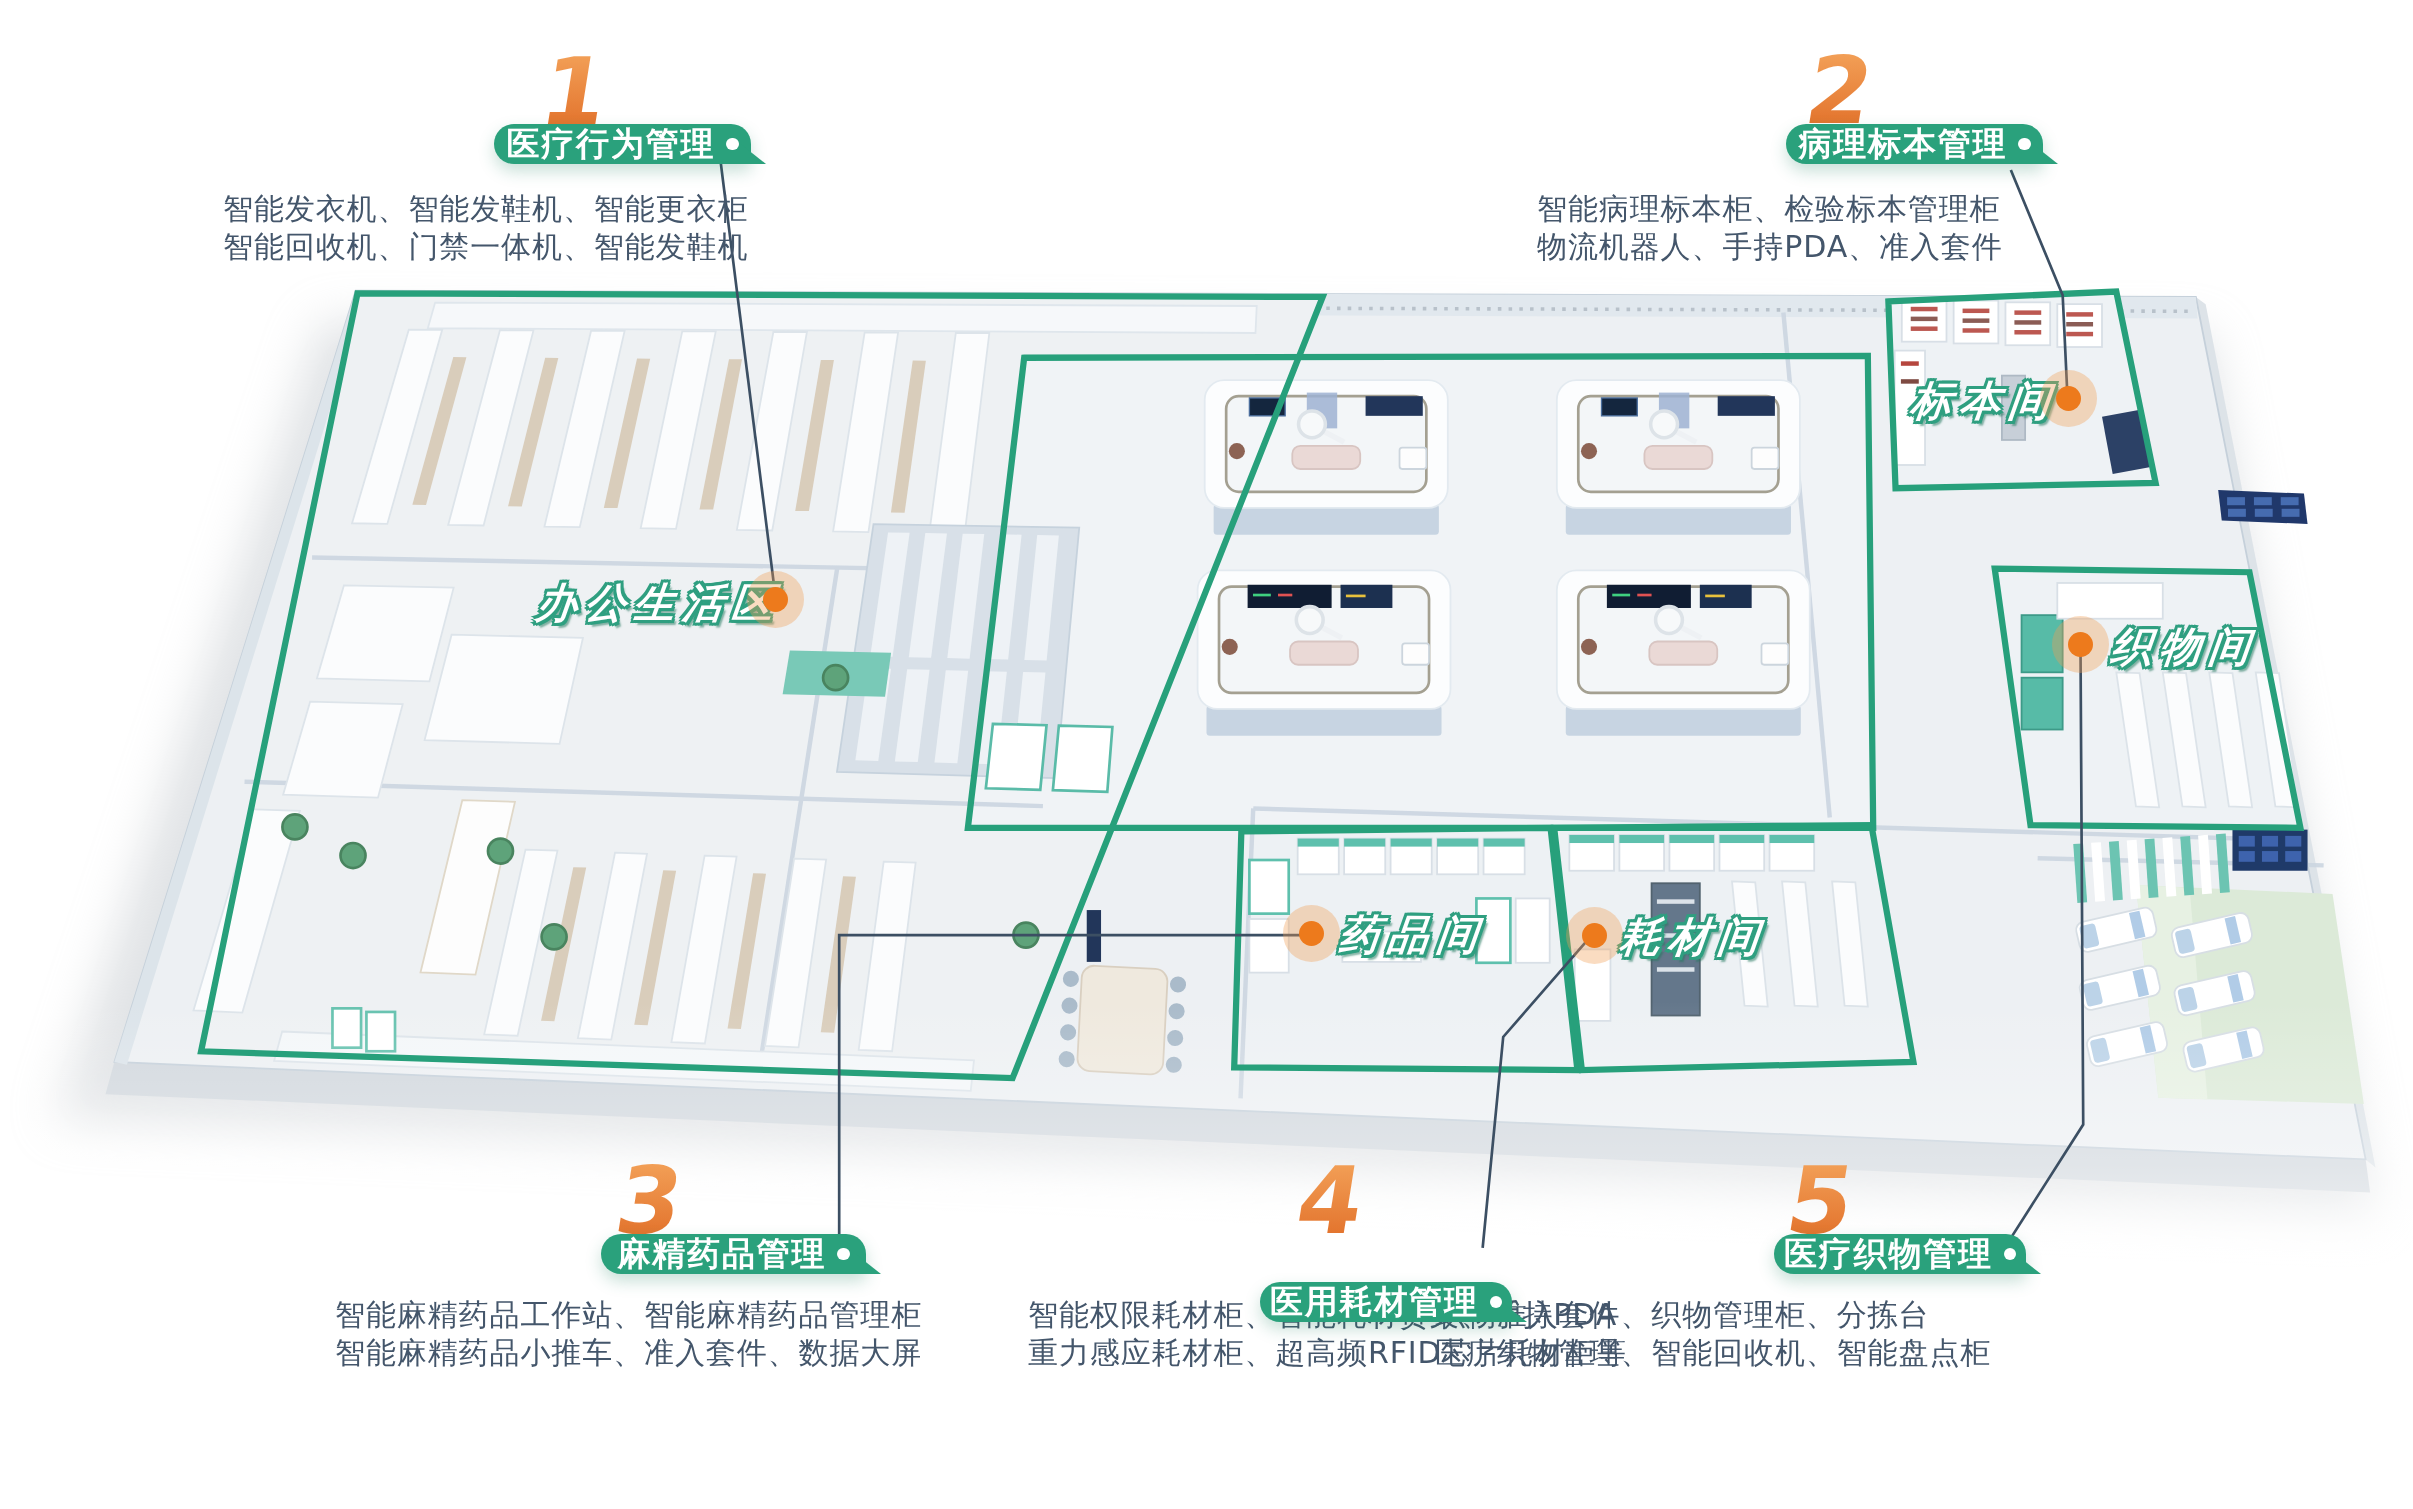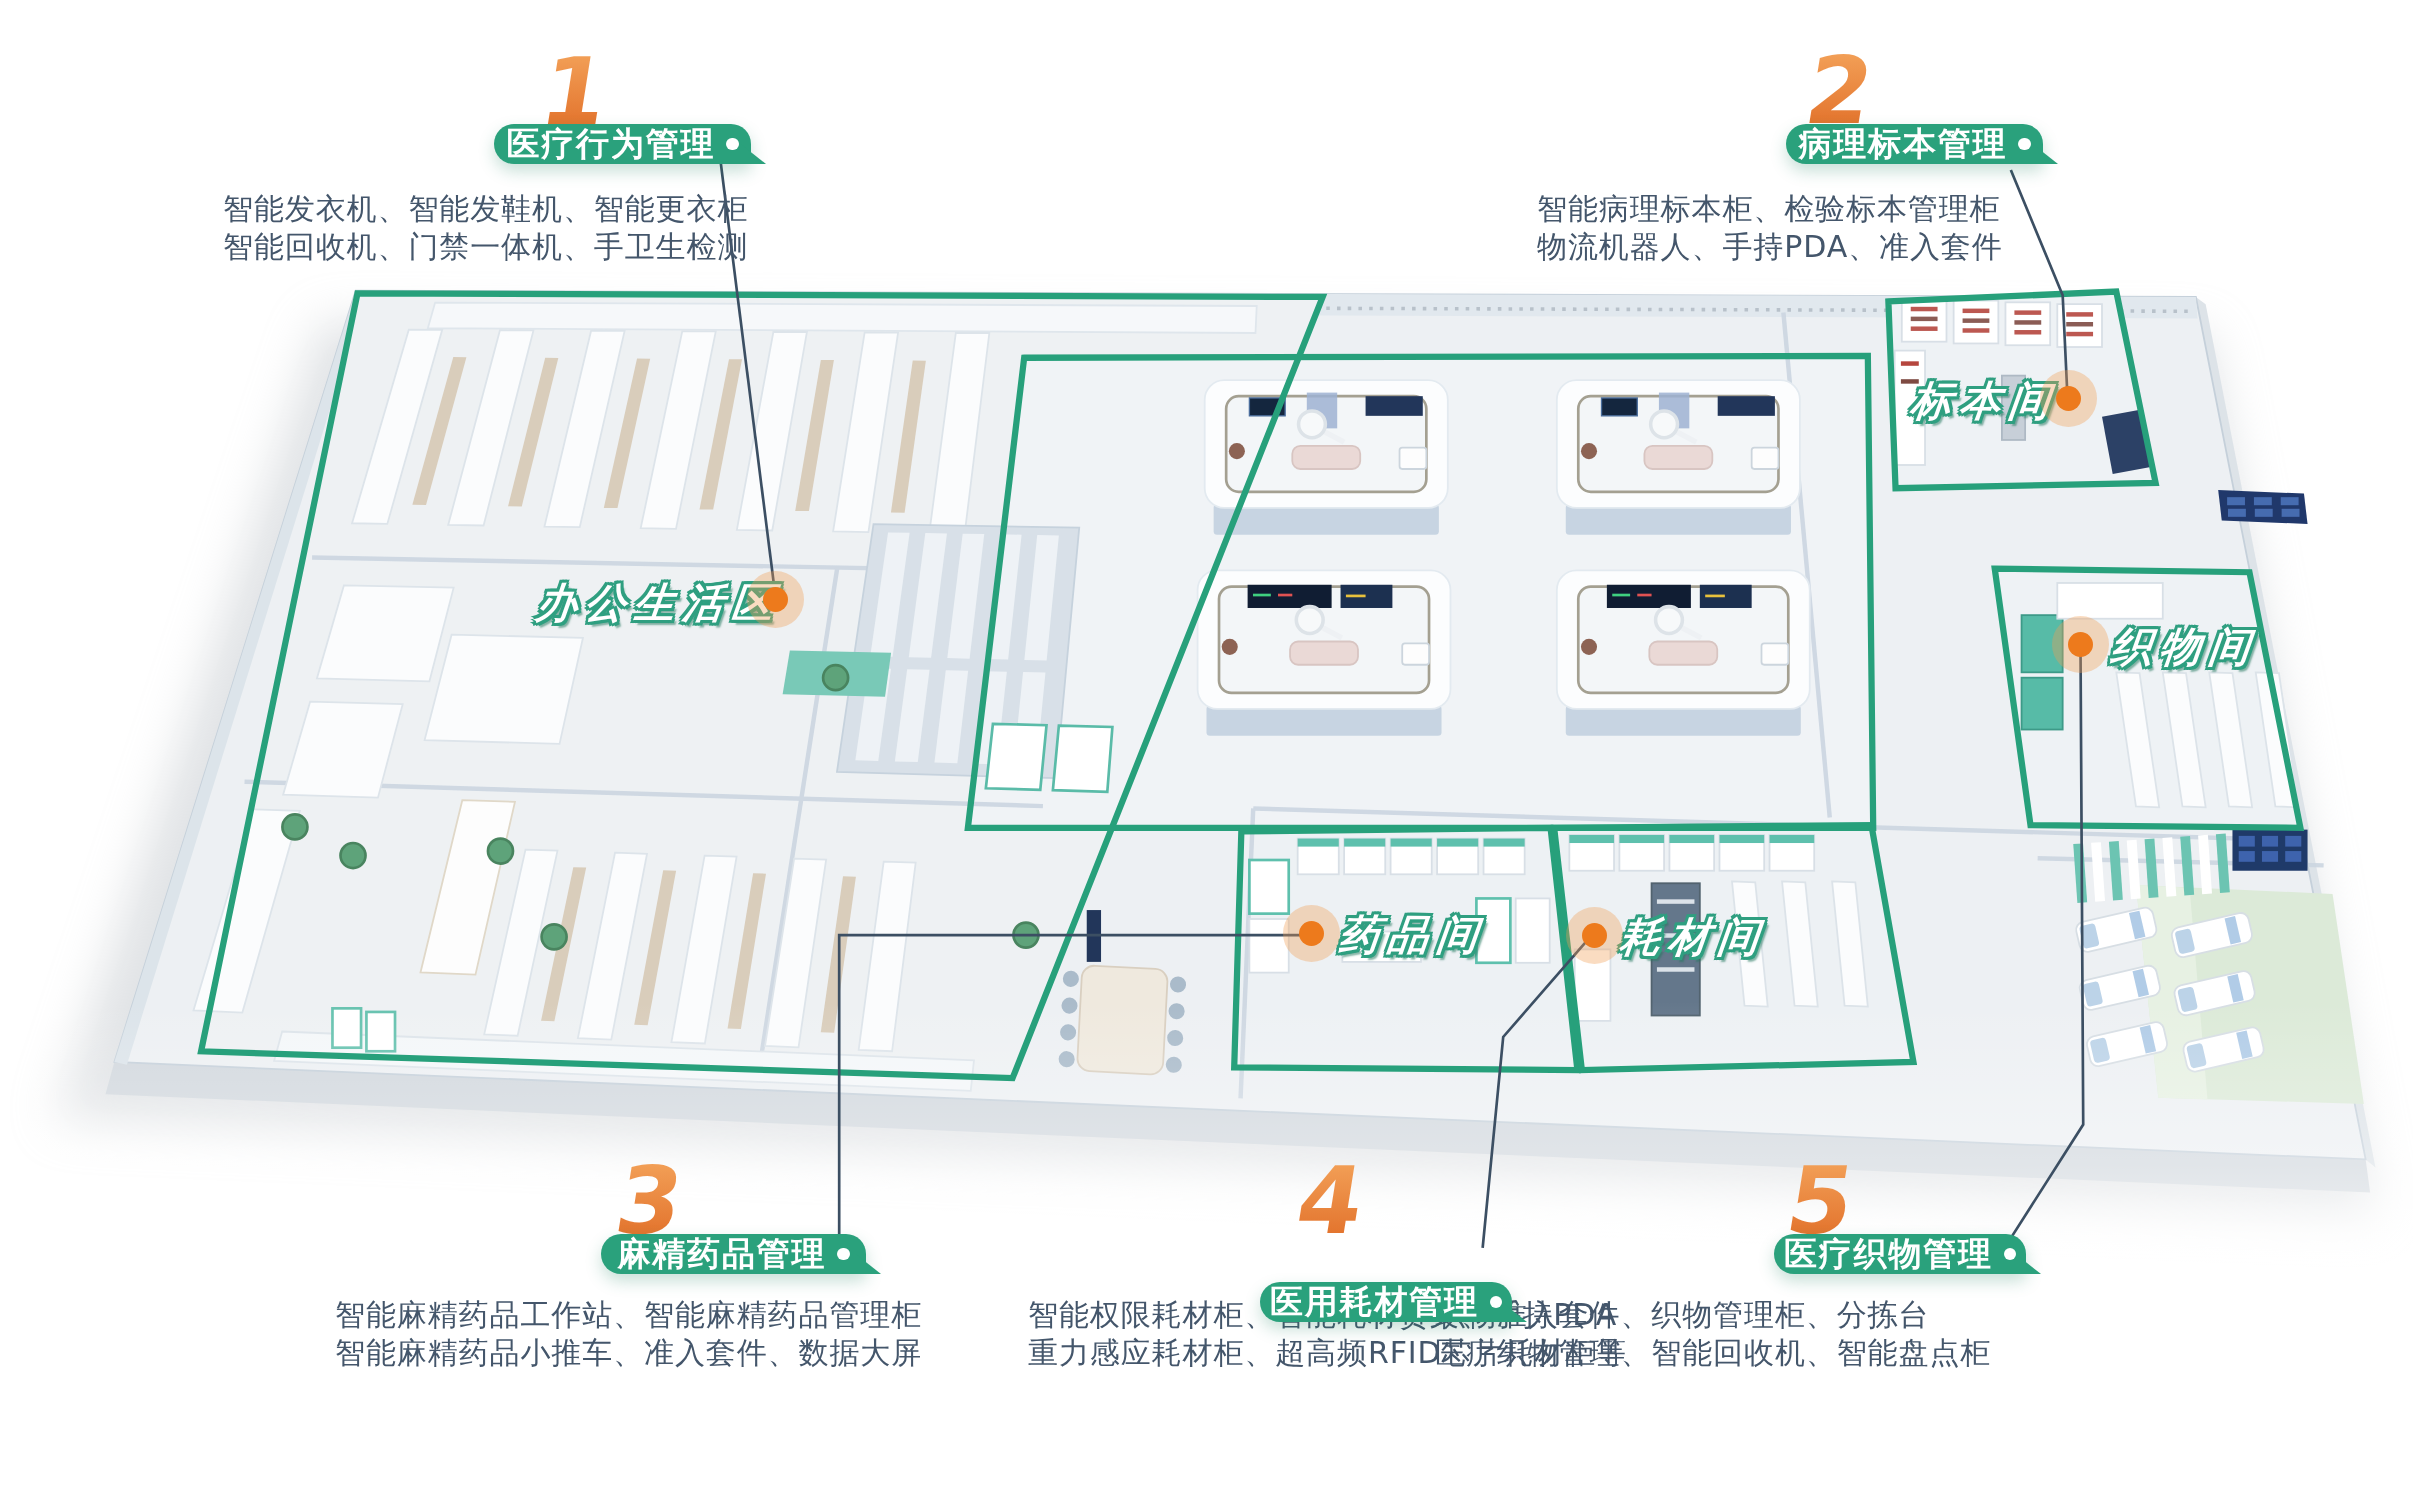--- a/index.html
+++ b/index.html
@@ -339,21 +339,21 @@
     </g>
   </svg>
 
 <div class="num" style="left:542px;top:46px;">1</div>
 <div class="badge" style="left:494px;top:124px;width:257px;">
   <span class="badge-text">医疗行为管理</span>
   <span class="badge-dot"></span>
 </div>
 <div class="desc" style="left:223px;top:190px;">
   <div>智能发衣机、智能发鞋机、智能更衣柜</div>
-  <div>智能回收机、门禁一体机、手卫生检测</div>
+  <div>智能回收机、门禁一体机、智能发鞋机</div>
 </div>
 
 <div class="num" style="left:1807px;top:45px;">2</div>
 <div class="badge" style="left:1786px;top:124px;width:257px;">
   <span class="badge-text">病理标本管理</span>
   <span class="badge-dot"></span>
 </div>
 <div class="desc" style="left:1537px;top:190px;">
   <div>智能病理标本柜、检验标本管理柜</div>
   <div>物流机器人、手持PDA、准入套件</div>

